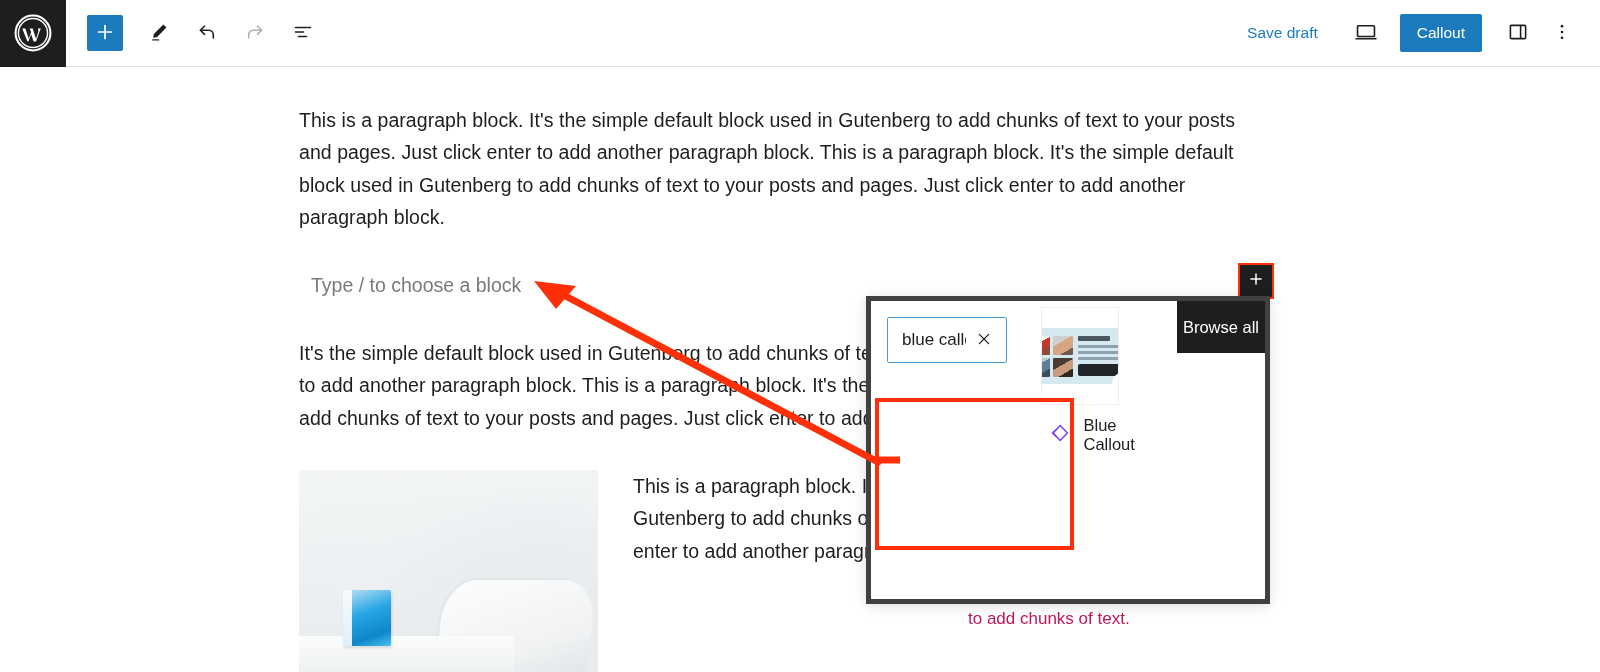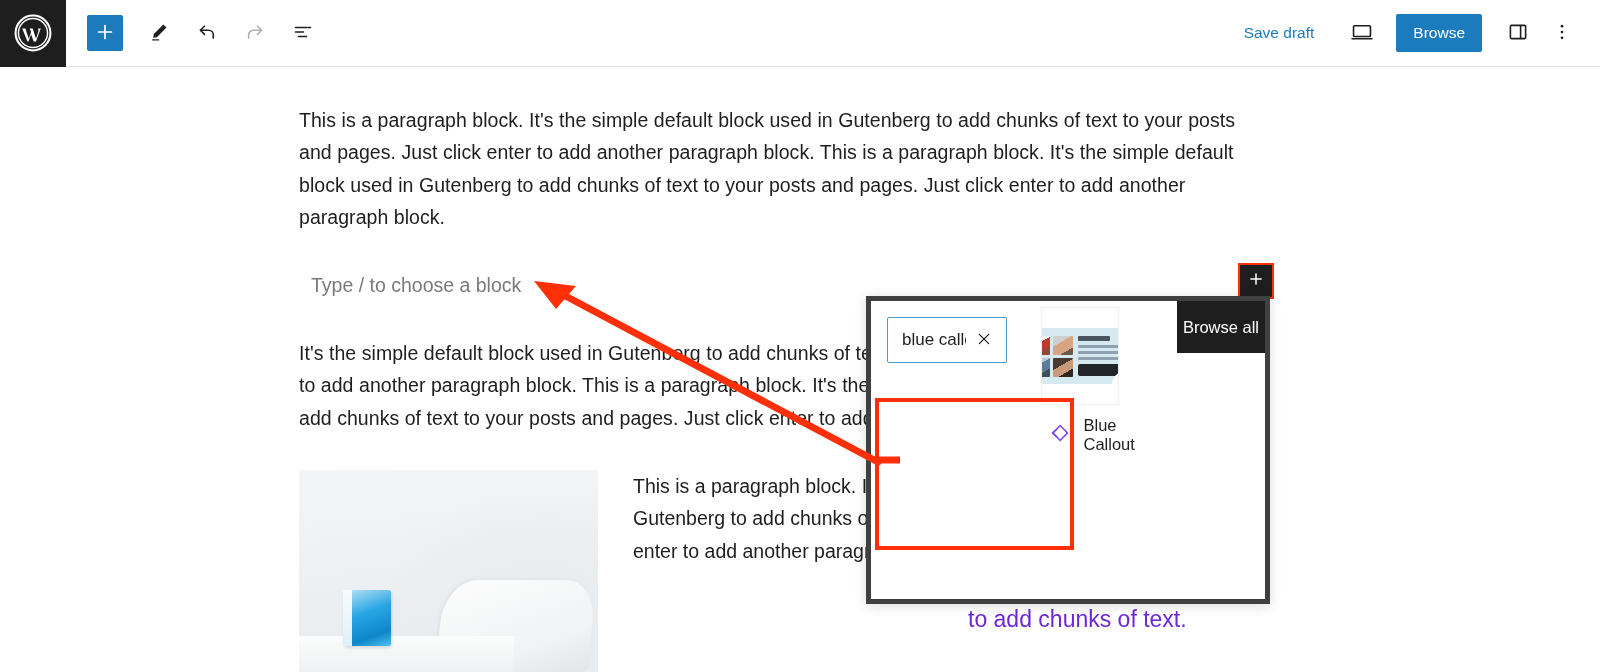--- a/index.html
+++ b/index.html
@@ -150,22 +150,22 @@
   }
   .media-text-col {
     flex: 1 1 auto;
     font-size: 19.5px; line-height: 32.4px; color: #1e1e1e;
   }
 
   
   .trailing-text {
     position: absolute;
     left: 968px; top: 536px;
-    font-size: 23px; line-height: 32.4px;
-    color: #6d28d9;
+    font-size: 17px; line-height: 32.4px;
+    color: #be185d;
     white-space: nowrap;
   }
 
   
   .inserter-anchor {
     position: absolute;
     left: 1240px; top: 265px;
     width: 32px; height: 32px;
     z-index: 45;
   }
@@ -379,21 +379,21 @@
 
     <button class="icon-btn">
       <span>
         <svg width="26" height="26" viewBox="0 0 24 24">
           <rect x="4.2" y="6.2" width="15.6" height="10" rx="0.8" fill="none" stroke="#1e1e1e" stroke-width="1.5"></rect>
           <path d="M2.8 18.2h18.4" stroke="#1e1e1e" stroke-width="1.5" stroke-linecap="round"></path>
         </svg>
       </span>
     </button>
 
-    <button class="publish-btn">Browse</button>
+    <button class="publish-btn">Callout</button>
 
     <button class="icon-btn">
       <span>
         <svg width="24" height="24" viewBox="0 0 24 24">
           <rect x="4.4" y="5.4" width="15.2" height="13.2" rx="1" fill="none" stroke="#1e1e1e" stroke-width="1.6"></rect>
           <path d="M14.6 5.6v12.8" stroke="#1e1e1e" stroke-width="1.6"></path>
         </svg>
       </span>
     </button>
 

